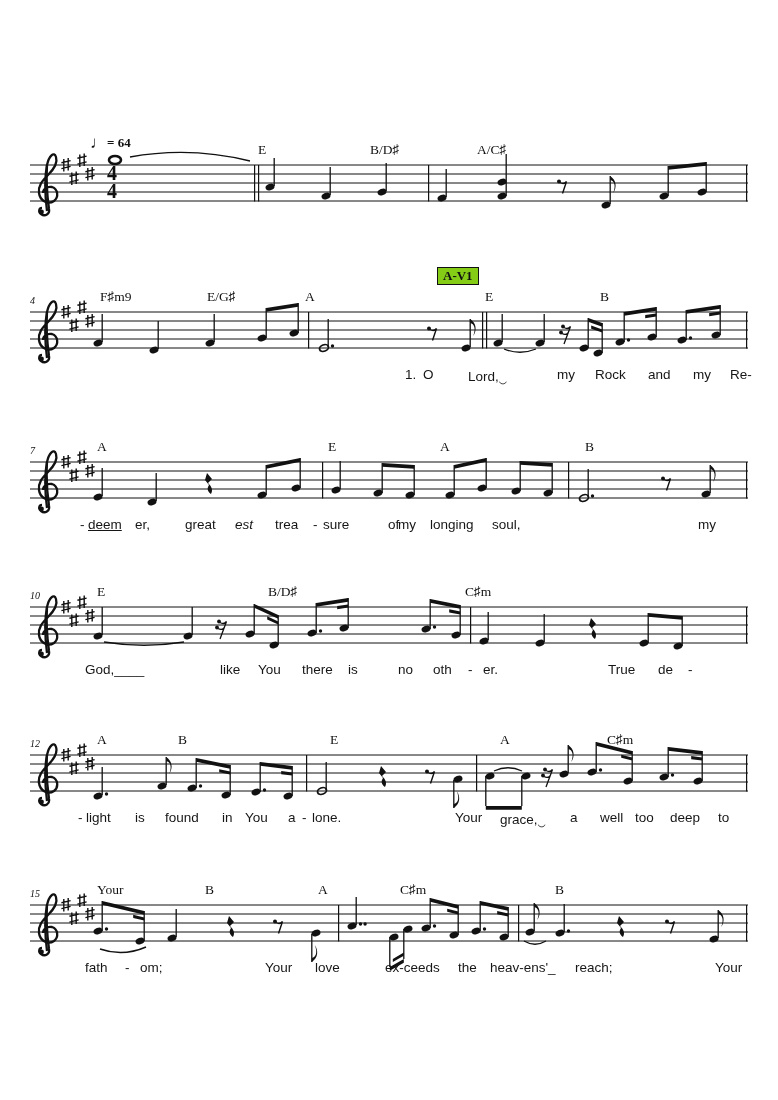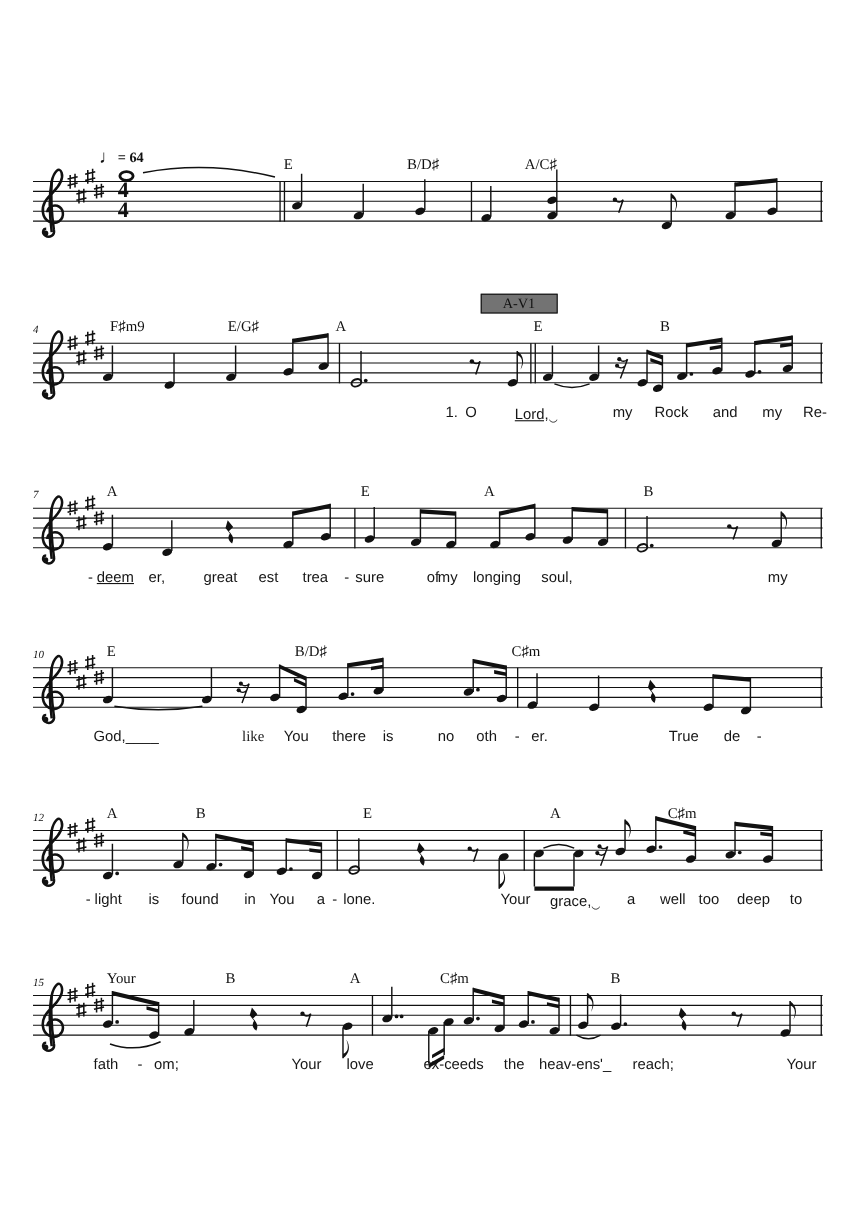--- a/index.html
+++ b/index.html
@@ -4,21 +4,21 @@
 <style>
   html,body{margin:0;padding:0;background:#fff;}
   .page{position:relative;width:778px;height:1100px;background:#fff;color:#111;
         font-family:"Liberation Serif",serif;overflow:hidden;}
   .song-title{position:absolute;top:32px;left:0;width:100%;text-align:center;
         font-size:22px;font-weight:400;margin:0;letter-spacing:.3px;}
   .system{position:absolute;left:30px;width:718px;height:150px;}
   .staff{position:absolute;left:0;top:15px;}
   .measure-num{position:absolute;left:0;top:28px;font-style:italic;font-size:10px;}
   .chord{position:absolute;top:22px;font-size:13.5px;white-space:nowrap;}
-  .chord.boxed{top:0px;border:1.4px solid #111;padding:0 19px;font-weight:normal;font-size:13px;background:#737373;}
+  .chord.boxed{top:0px;border:1.4px solid #111;padding:0 5px;font-weight:bold;font-size:13px;background:#84cc16;}
   .tempo{position:absolute;left:60px;top:13px;font-weight:bold;font-size:13px;white-space:nowrap;}
   .tempo .nq{font-size:17px;vertical-align:-1px;}
   .ts{position:absolute;left:71px;width:22px;text-align:center;font-weight:bold;
       font-size:20px;line-height:18px;}
   .ts.num{top:44px;} .ts.den{top:62px;}
   .lyric{position:absolute;top:100px;font-family:"Liberation Sans",sans-serif;
          font-size:13.5px;white-space:nowrap;color:#161616;}
 </style>
 </head>
 <body>
@@ -89,21 +89,21 @@
   <div class="system" style="top:267px">
       <span class="measure-num">4</span>
       <span class="chord" style="left: 70px;">F♯m9</span>
       <span class="chord" style="left: 177px;">E/G♯</span>
       <span class="chord" style="left: 275px;">A</span>
       <span class="chord boxed" style="left: 407px;">A-V1</span>
       <span class="chord" style="left: 455px;">E</span>
       <span class="chord" style="left: 570px;">B</span>
       <span class="lyric" style="left: 375px;">1.</span>
       <span class="lyric" style="left: 393px;">O</span>
-      <span class="lyric" style="left: 438px; text-decoration: underline;">Lord,‿</span>
+      <span class="lyric" style="left: 438px;">Lord,‿</span>
       <span class="lyric" style="left: 527px;">my</span>
       <span class="lyric" style="left: 565px;">Rock</span>
       <span class="lyric" style="left: 618px;">and</span>
       <span class="lyric" style="left: 663px;">my</span>
       <span class="lyric" style="left: 700px;">Re-</span>
       <svg class="staff" viewBox="0 0 718 110" width="718" height="110">
         <line x1="0" y1="30" x2="718" y2="30" stroke="#111" stroke-width="1"></line>
         <line x1="0" y1="39" x2="718" y2="39" stroke="#111" stroke-width="1"></line>
         <line x1="0" y1="48" x2="718" y2="48" stroke="#111" stroke-width="1"></line>
         <line x1="0" y1="57" x2="718" y2="57" stroke="#111" stroke-width="1"></line>
@@ -169,21 +169,21 @@
   <div class="system" style="top:417px">
       <span class="measure-num">7</span>
       <span class="chord" style="left: 67px;">A</span>
       <span class="chord" style="left: 298px;">E</span>
       <span class="chord" style="left: 410px;">A</span>
       <span class="chord" style="left: 555px;">B</span>
       <span class="lyric" style="left: 50px;">-</span>
       <span class="lyric" style="left: 58px; text-decoration: underline;">deem</span>
       <span class="lyric" style="left: 105px;">er,</span>
       <span class="lyric" style="left: 155px;">great</span>
-      <span class="lyric" style="left: 205px;">est</span>
+      <span class="lyric" style="left: 205px; font-style: italic;">est</span>
       <span class="lyric" style="left: 245px;">trea</span>
       <span class="lyric" style="left: 283px;">-</span>
       <span class="lyric" style="left: 293px;">sure</span>
       <span class="lyric" style="left: 358px;">of</span>
       <span class="lyric" style="left: 368px;">my</span>
       <span class="lyric" style="left: 400px;">longing</span>
       <span class="lyric" style="left: 462px;">soul,</span>
       <span class="lyric" style="left: 668px;">my</span>
       <svg class="staff" viewBox="0 0 718 110" width="718" height="110">
         <line x1="0" y1="30" x2="718" y2="30" stroke="#111" stroke-width="1"></line>
@@ -235,21 +235,21 @@
         <path d="M680.2,33 C686.2,37 687.2,44 683.2,50 C686.2,42 684.2,38 680.2,37 Z" fill="#111"></path>
         <rect x="716" y="30" width="1.2" height="36.5" fill="#111"></rect>
       </svg>
     </div>
   <div class="system" style="top:562px">
       <span class="measure-num">10</span>
       <span class="chord" style="left: 67px;">E</span>
       <span class="chord" style="left: 238px;">B/D♯</span>
       <span class="chord" style="left: 435px;">C♯m</span>
       <span class="lyric" style="left: 55px;">God,____</span>
-      <span class="lyric" style="left: 190px; font-family: Liberation Serif, serif;">like</span>
+      <span class="lyric" style="left: 190px;">like</span>
       <span class="lyric" style="left: 228px;">You</span>
       <span class="lyric" style="left: 272px;">there</span>
       <span class="lyric" style="left: 318px;">is</span>
       <span class="lyric" style="left: 368px;">no</span>
       <span class="lyric" style="left: 403px;">oth</span>
       <span class="lyric" style="left: 438px;">-</span>
       <span class="lyric" style="left: 453px;">er.</span>
       <span class="lyric" style="left: 578px;">True</span>
       <span class="lyric" style="left: 628px;">de</span>
       <span class="lyric" style="left: 658px;">-</span>

